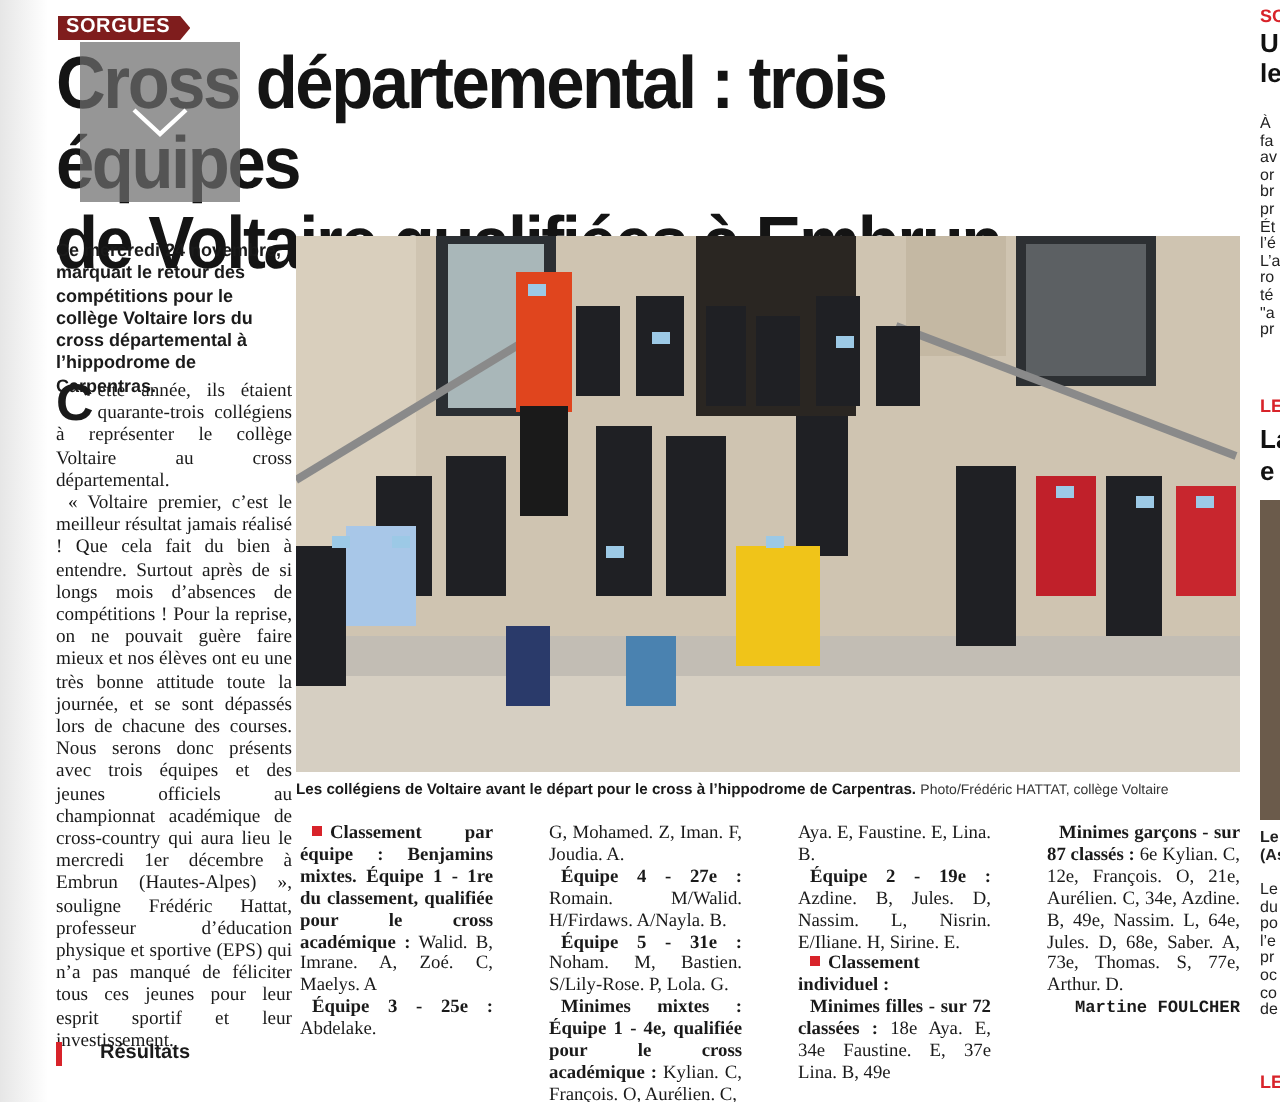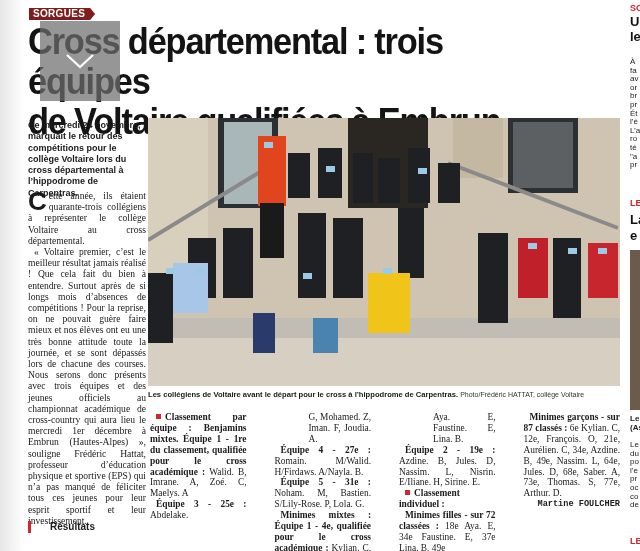--- a/index.html
+++ b/index.html
@@ -66,21 +66,21 @@
     white-space:nowrap;
   }
   .caption b { font-weight:bold; }
   .caption .credit { font-weight:normal; color:#333; font-size:7px; }
   .res-cols {
     position:absolute; left:150px; top:412px; width:470px;
     display:grid; grid-template-columns:repeat(3, 1fr); column-gap:10px;
     font-size:9.4px; line-height:10.9px; text-align:justify;gap:28px;
   }
   .res-col p { margin:0; text-indent:6px; }
-  .res-col p.noind { text-indent:0;margin-left:34px; }
+  .res-col p.noind { text-indent:0; }
   .sq { display:inline-block; width:5px; height:5px; background:#d8232a; margin-right:4px; vertical-align:1px; }
   .signature {
     text-align:right; font-family:Liberation Mono, monospace; font-weight:bold;
     font-size:8.6px; margin-top:2px; text-indent:0;
   }
   .sidebar {
     position:absolute; left:626px; top:0; width:14px; height:551px; overflow:hidden;
     font-family:"Liberation Sans", sans-serif;
   }
   .sb-rubric { position:absolute; left:4px; font-size:9px; font-weight:bold; color:#d8232a; }

